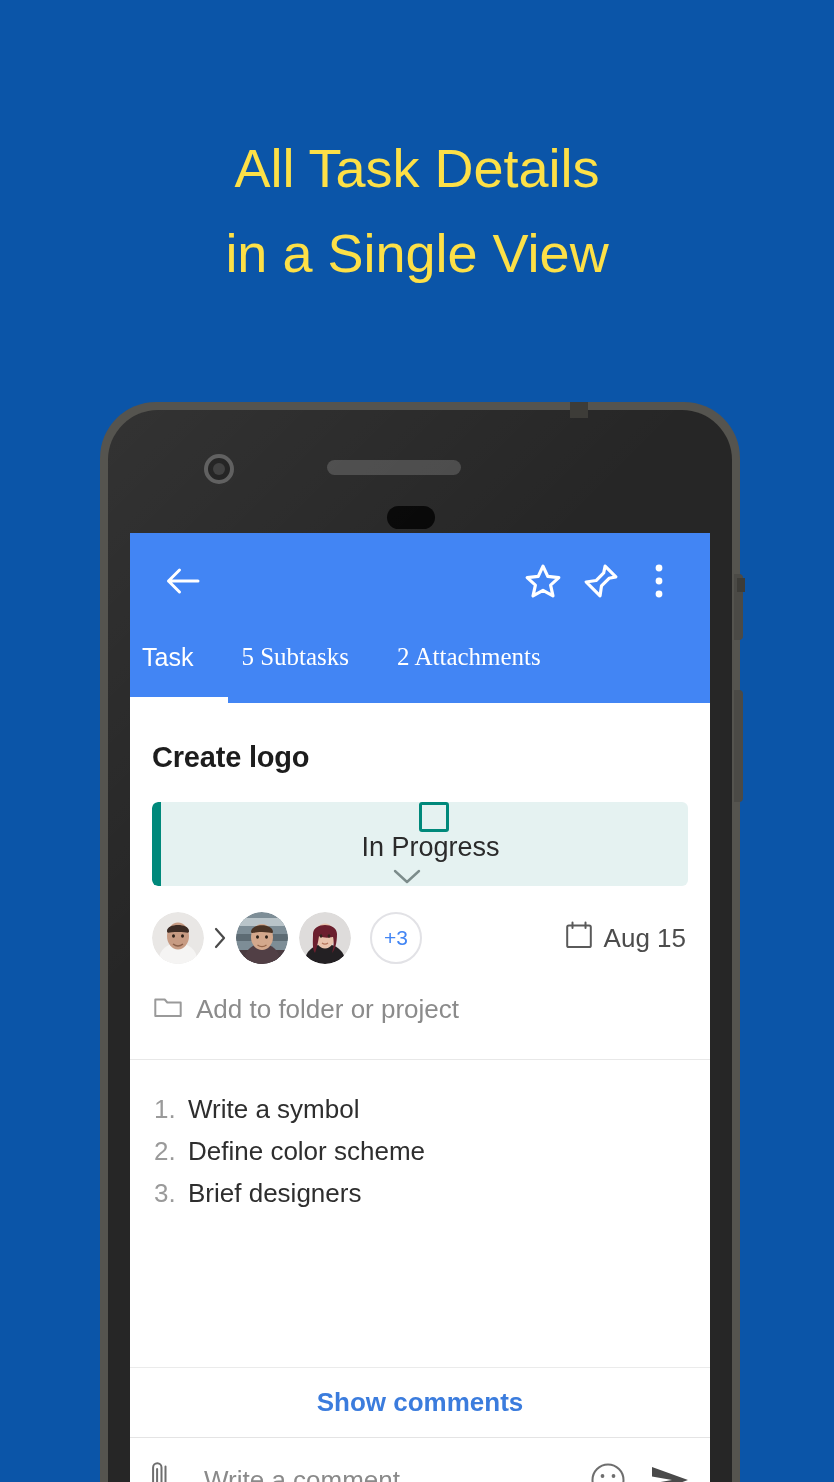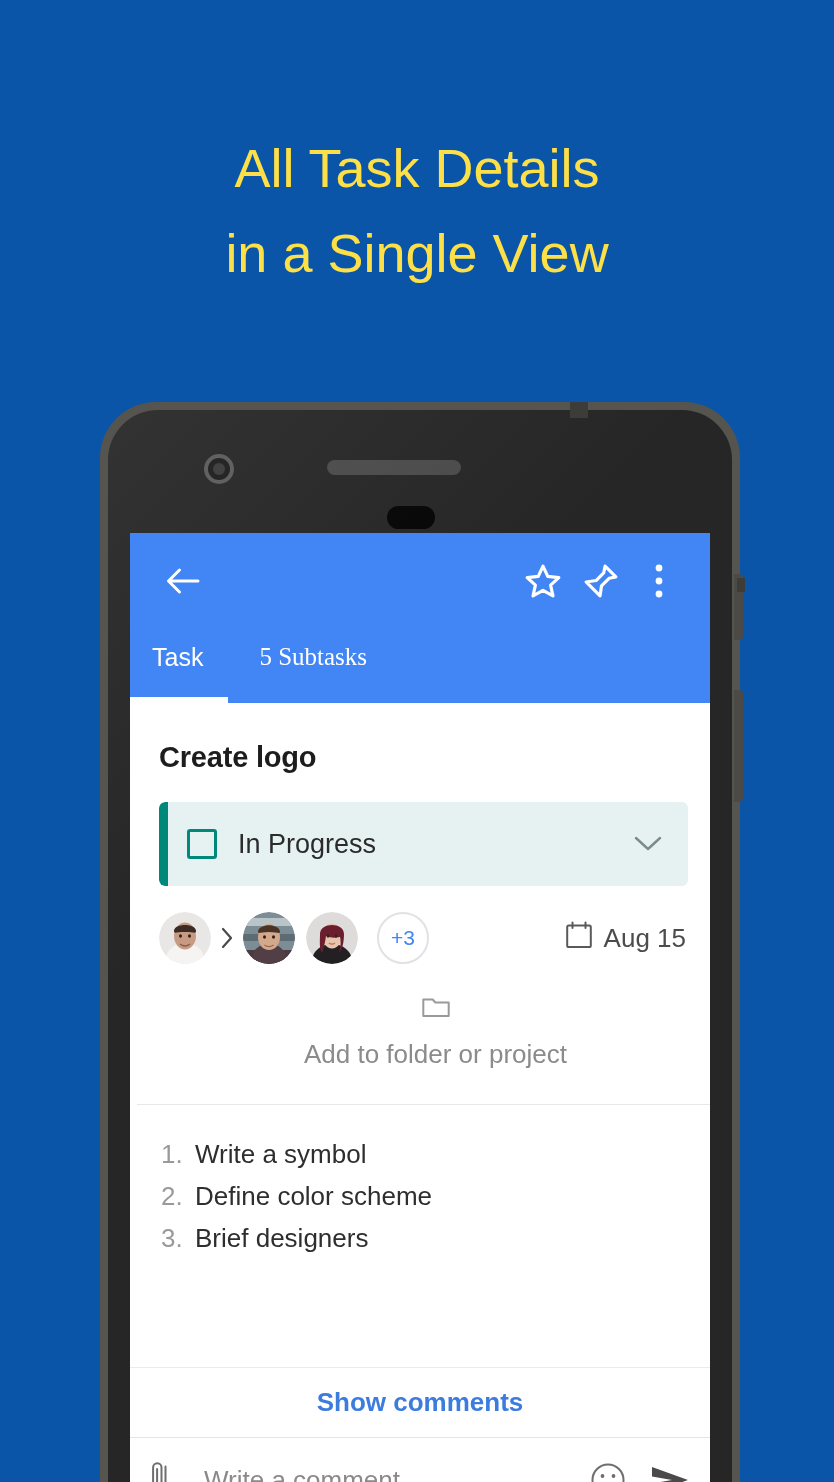--- a/index.html
+++ b/index.html
@@ -181,23 +181,22 @@
     cursor: pointer;
   }
 
   
   .tabbar {
     height: 74px;
     background: #4285f4;
     display: flex;
     align-items: flex-start;
     position: relative;
-    padding-left: 22px;
+    padding-left: 12px;
     overflow: hidden;
-    gap: 8px;
   }
   .tab {
     color: #ffffff;
     font-size: 25px;
     font-weight: 400;
     padding: 14px 24px 0 0;
     white-space: nowrap;
     cursor: pointer;
     flex: 0 0 auto;
   }
@@ -205,41 +204,42 @@
   .tab-indicator {
     position: absolute;
     left: 0;
     bottom: 0;
     width: 98px;
     height: 6px;
     background: #ffffff;
   }
 
   
-  .content { background: #ffffff; padding-left: 7px; }
+  .content { background: #ffffff; }
 
   .task-title {
     font-size: 29px;
     font-weight: 700;
     color: #1d1d1d;
     padding: 38px 0 0 22px;
     letter-spacing: -0.2px;
   }
 
   
   .status-chip {
     margin: 28px 22px 0 22px;
     height: 84px;
     background: #e5f2f1;
     border-radius: 6px;
     display: flex;
     align-items: center;
     position: relative;
     overflow: hidden;
     cursor: pointer;
+    flex-direction: column;
   }
   .status-accent {
     position: absolute;
     left: 0; top: 0; bottom: 0;
     width: 9px;
     background: #00897b;
     border-radius: 6px 0 0 6px;
   }
   .status-checkbox {
     width: 30px;
@@ -300,21 +300,20 @@
 
   
   .folder-row {
     display: flex;
     align-items: center;
     gap: 14px;
     padding: 30px 0 0 24px;
     color: #8b8b8b;
     font-size: 26px;
     cursor: pointer;
-    flex-direction: column;
   }
 
   .divider { height: 1px; background: #e8e8e8; margin-top: 34px; }
 
   
   .description { padding: 28px 0 0 24px; }
   .desc-line {
     display: flex;
     font-size: 26px;
     color: #2e2e2e;
@@ -413,20 +412,21 @@
           <circle cx="5" cy="5" r="3.4" fill="#ffffff"></circle>
           <circle cx="5" cy="18" r="3.4" fill="#ffffff"></circle>
           <circle cx="5" cy="31" r="3.4" fill="#ffffff"></circle>
         </svg>
       </div>
     </div>
 
     <div class="tabbar">
       <div class="tab">Task</div>
       <div class="tab">5 Subtasks</div>
+      <div class="tab">2 Attachments</div>
       <div class="tab-indicator"></div>
     </div>
 
     <div class="content">
 
       <div class="task-title">Create logo</div>
 
       <div class="status-chip">
         <div class="status-accent"></div>
         <div class="status-checkbox"></div>

